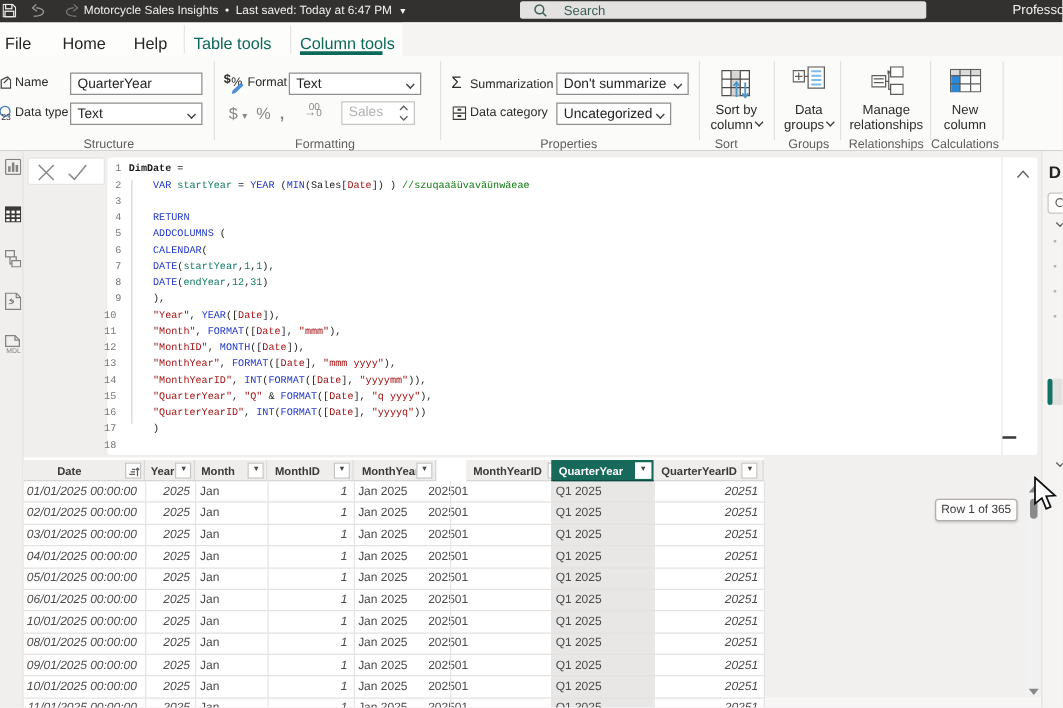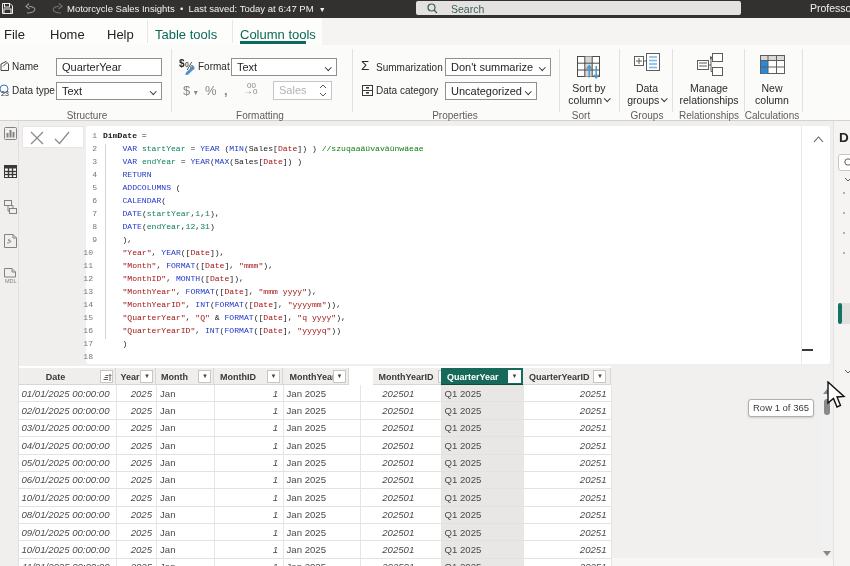--- a/index.html
+++ b/index.html
@@ -46,21 +46,21 @@
   .hcell .ht { position:absolute; top:4px; width:100%; }
   .dbtn { position:absolute; top:2.5px; width:13px; height:12.5px; background:#fff; border:1px solid #c8c6c4; }
   .row { position:absolute; left:0; width:592.5px; height:17.38px; border-bottom:1px solid #e4e2e0; font-size:9.6px; color:#4b4a49; }
   .c { position:absolute; top:2.5px; white-space:nowrap; }
   .vln { position:absolute; top:19px; width:1px; height:181px; background:#e7e5e3; }
   .cd { left:0; width:91px; text-align:right; font-style:italic; }
   .cy { left:97px; width:36.5px; text-align:right; font-style:italic; }
   .cmo { left:141.5px; }
   .cid { left:195.5px; width:64px; text-align:right; font-style:italic; }
   .cmy { left:268px; }
-  .cmyid { left:341px; width:77.5px; text-align:center; font-style:italic; }
+  .cmyid { left:324px; width:77.5px; text-align:left; }
   .cqy { left:426px; }
   .cqyid { left:504.5px; width:83.5px; text-align:right; font-style:italic; }
 
   
   #rpanel { left:833px; top:121px; width:17px; height:445px; background:#f5f4f3; border-left:1px solid #e4e2e0; }
 
   
   #sbtrack { left:822px; top:385px; width:10px; height:173px; background:#f1f1f1; }
   #sbthumb { left:2px; top:14px; width:6px; height:16px; background:#8a8a8a; border-radius:3px; }
 
@@ -246,21 +246,21 @@
     <div id="editor" class="abs">
       <div class="abs" style="left:715px;top:0;width:1px;height:238px;background:#eceae8;"></div>
       <div class="abs" style="left:18.5px;top:18px;width:1px;height:195px;background:#d6d4d2;"></div>
       <svg class="abs" style="left:727px;top:10px" width="11" height="7" viewBox="0 0 11 7">
         <path d="M1 6 L5.5 1 L10 6" fill="none" stroke="#5f5d5b" stroke-width="1.1"></path>
       </svg>
       <div class="abs" style="left:716px;top:222.5px;width:11px;height:2.5px;background:#3a3938;"></div>
       <div id="code">
 <div class="cl" style="top:2.5px"><span class="lno" style="left:-3px">1</span><span class="code"><b>DimDate</b> =</span></div>
 <div class="cl" style="top:15.5px"><span class="lno" style="left:-3px">2</span><span class="code">    <span class="kw">VAR</span> <span class="vr">startYear</span> = <span class="kw">YEAR</span> (<span class="kw">MIN</span>(Sales[<span class="st">Date</span>]) ) <span class="cm">//szuqaaäüvaväünwäeae</span></span></div>
-<div class="cl" style="top:28.5px"><span class="lno" style="left:-3px">3</span><span class="code">    <span class="kw">VAR</span> <span class="vr">endYear</span> = <span class="kw">YEAR</span>(<span class="kw">MAX</span>(Sales[<span class="st">Date</span>]) )</span></div>
+<div class="cl" style="top:28.5px"><span class="lno" style="left:-3px">3</span></div>
 <div class="cl" style="top:41.5px"><span class="lno" style="left:-3px">4</span><span class="code">    <span class="kw">RETURN</span></span></div>
 <div class="cl" style="top:54.5px"><span class="lno" style="left:-3px">5</span><span class="code">    <span class="kw">ADDCOLUMNS</span> (</span></div>
 <div class="cl" style="top:67.5px"><span class="lno" style="left:-3px">6</span><span class="code">    <span class="kw">CALENDAR</span>(</span></div>
 <div class="cl" style="top:80.5px"><span class="lno" style="left:-3px">7</span><span class="code">    <span class="kw">DATE</span>(<span class="vr">startYear</span>,<span class="vr">1</span>,<span class="vr">1</span>),</span></div>
 <div class="cl" style="top:93.5px"><span class="lno" style="left:-3px">8</span><span class="code">    <span class="kw">DATE</span>(<span class="vr">endYear</span>,<span class="vr">12</span>,<span class="vr">31</span>)</span></div>
 <div class="cl" style="top:106.5px"><span class="lno" style="left:-3px">9</span><span class="code">    ),</span></div>
 <div class="cl" style="top:119.5px"><span class="lno" style="left:-7px">10</span><span class="code">    <span class="st">"Year"</span>, <span class="kw">YEAR</span>([<span class="st">Date</span>]),</span></div>
 <div class="cl" style="top:132.5px"><span class="lno" style="left:-7px">11</span><span class="code">    <span class="st">"Month"</span>, <span class="kw">FORMAT</span>([<span class="st">Date</span>], <span class="st">"mmm"</span>),</span></div>
 <div class="cl" style="top:145.5px"><span class="lno" style="left:-7px">12</span><span class="code">    <span class="st">"MonthID"</span>, <span class="kw">MONTH</span>([<span class="st">Date</span>]),</span></div>
 <div class="cl" style="top:158.5px"><span class="lno" style="left:-7px">13</span><span class="code">    <span class="st">"MonthYear"</span>, <span class="kw">FORMAT</span>([<span class="st">Date</span>], <span class="st">"mmm yyyy"</span>),</span></div>

